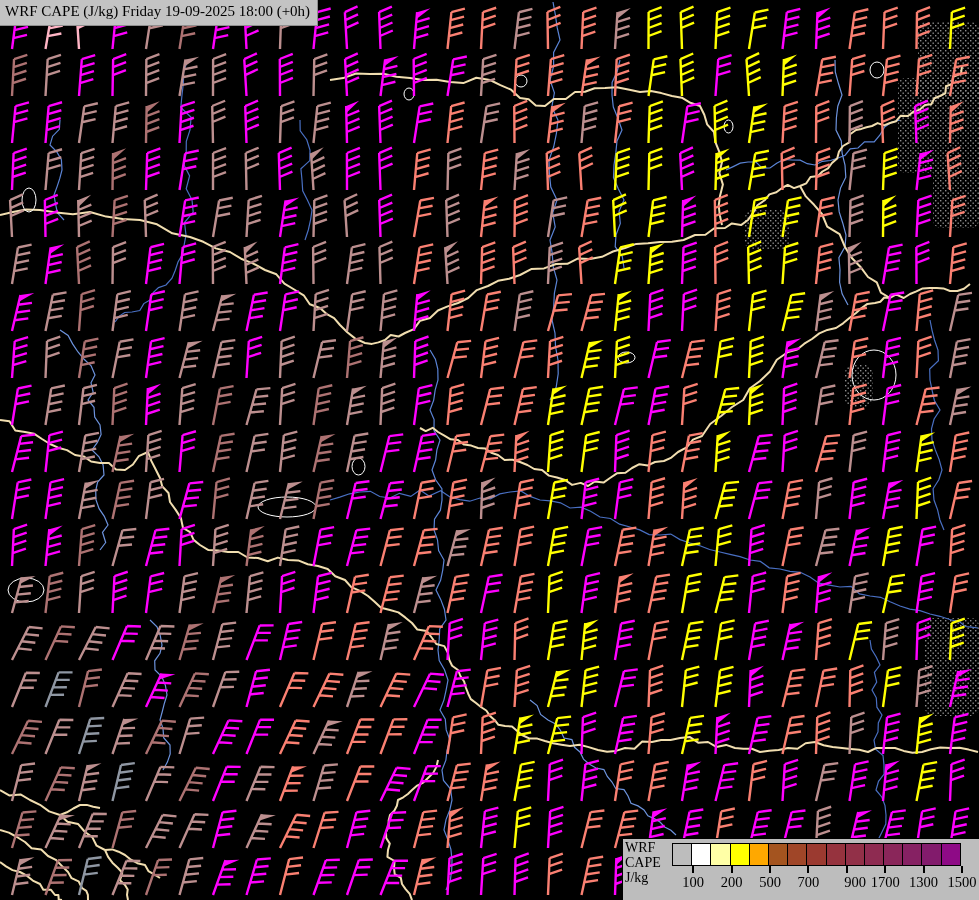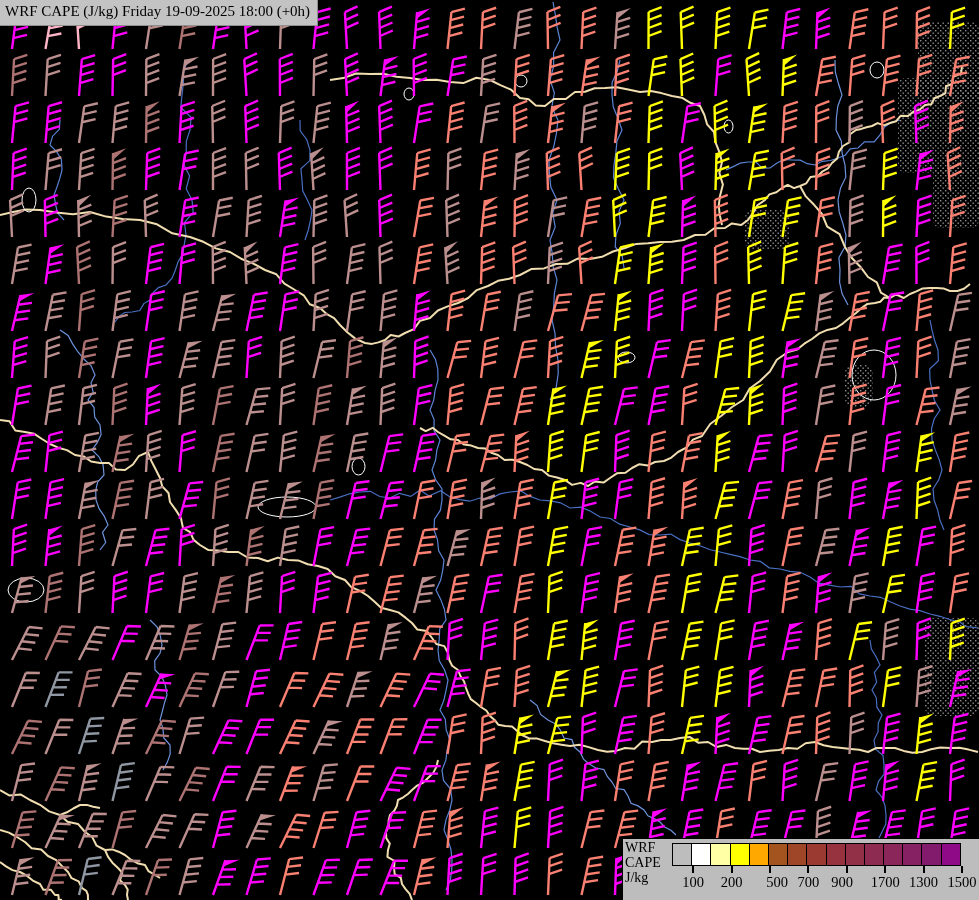--- a/index.html
+++ b/index.html
@@ -1859,25 +1859,25 @@
         <div class="swatch" style="background: rgb(134, 33, 99);"></div>
         <div class="swatch" style="background: rgb(130, 27, 108);"></div>
         <div class="swatch" style="background: rgb(142, 10, 134);"></div>
       </div>
     <div id="tickLayer">
         <div class="tick" style="left: 69.2px;"></div>
         <div class="tickLabel" style="left: 48.2px; text-align: center;">100</div>
         <div class="tick" style="left: 107.6px;"></div>
         <div class="tickLabel" style="left: 86.6px;">200</div>
         <div class="tick" style="left: 146px;"></div>
-        <div class="tickLabel" style="left: 132px;">500</div>
+        <div class="tickLabel" style="left: 125px;">500</div>
         <div class="tick" style="left: 184.4px;"></div>
         <div class="tickLabel" style="left: 163.4px; text-align: center;">700</div>
         <div class="tick" style="left: 222.8px;"></div>
-        <div class="tickLabel" style="left: 197px; text-align: center;">900</div>
+        <div class="tickLabel" style="left: 210px; text-align: center;">900</div>
         <div class="tick" style="left: 261.2px;"></div>
         <div class="tickLabel" style="left: 240.2px;">1700</div>
         <div class="tick" style="left: 299.6px;"></div>
         <div class="tickLabel" style="left: 278.6px;">1300</div>
         <div class="tick" style="left: 338px;"></div>
         <div class="tickLabel" style="left: 317px;">1500</div>
       </div>
   </div>
 
 </div>

